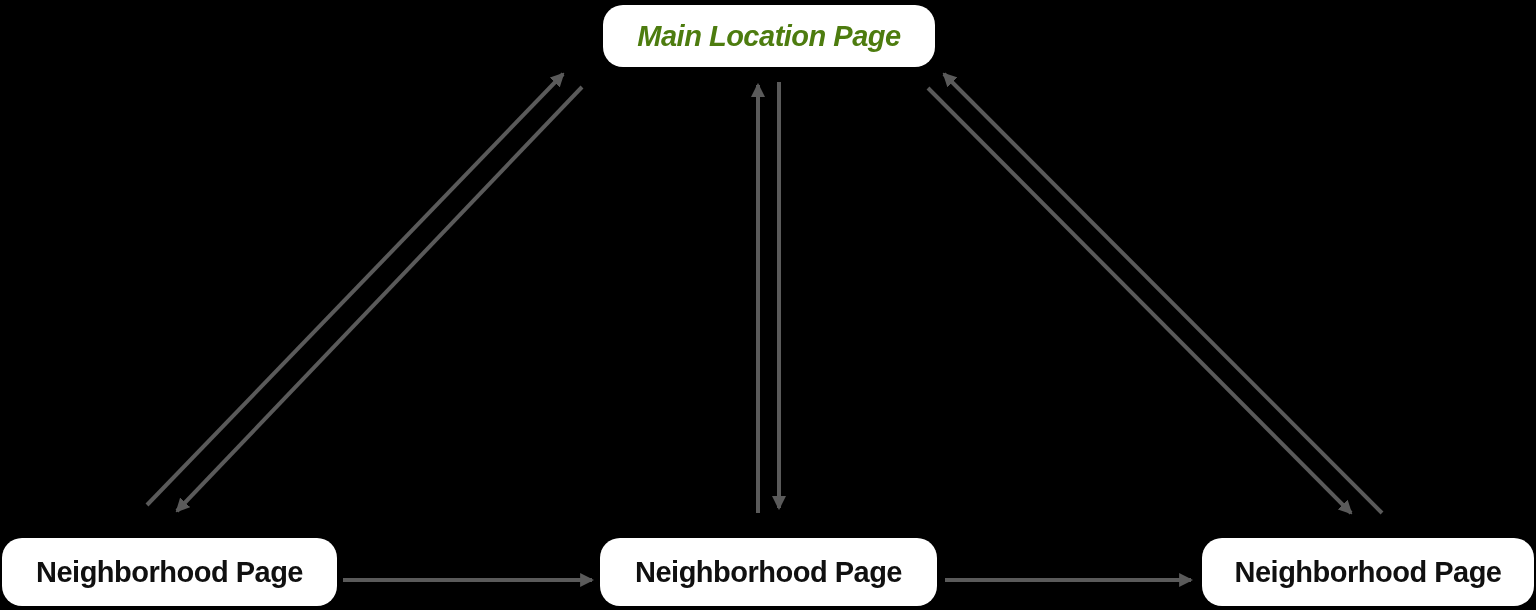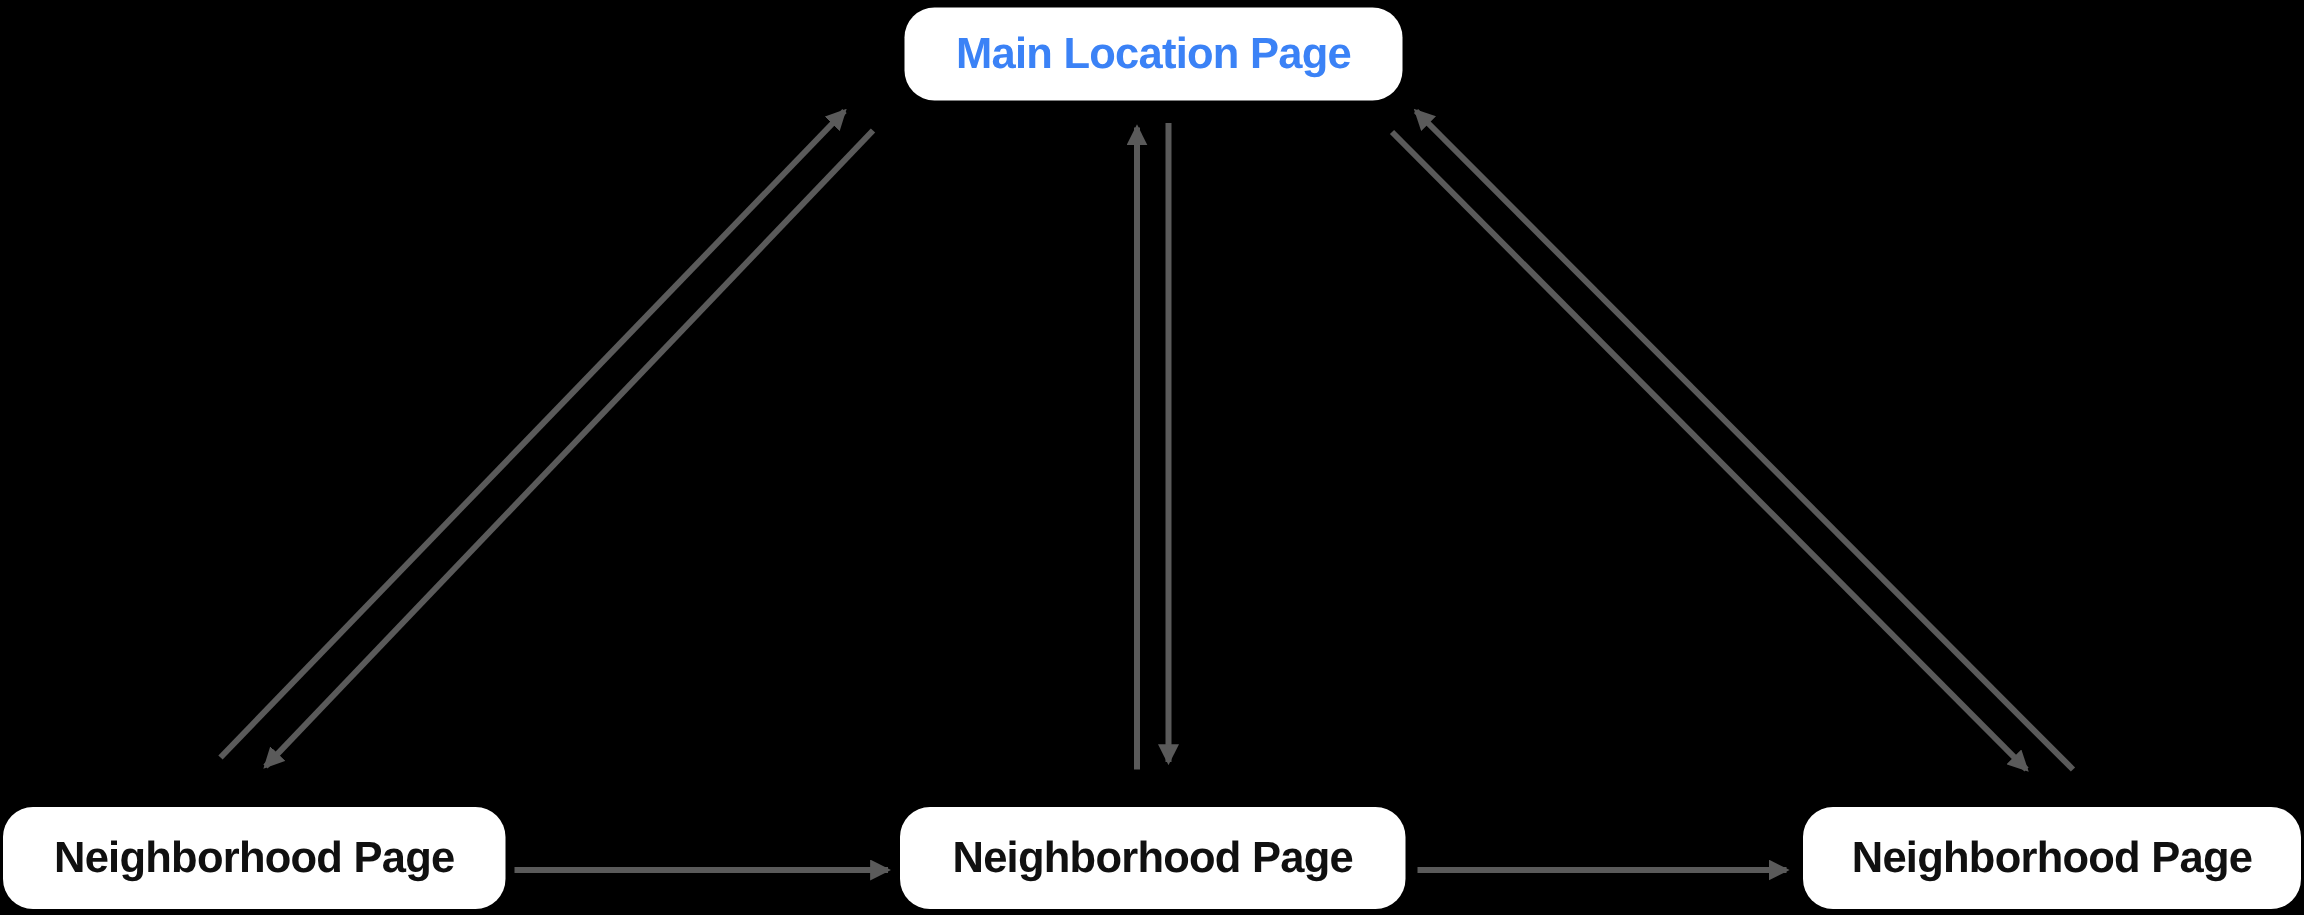--- a/index.html
+++ b/index.html
@@ -55,21 +55,21 @@
         <line x1="582" y1="87" x2="177" y2="511" stroke="#5a5a5a" stroke-width="4" marker-end="url(#arrowhead)"></line>
         <line x1="758" y1="513" x2="758" y2="85" stroke="#5a5a5a" stroke-width="4" marker-end="url(#arrowhead)"></line>
         <line x1="779" y1="82" x2="779" y2="508" stroke="#5a5a5a" stroke-width="4" marker-end="url(#arrowhead)"></line>
         <line x1="1382" y1="513" x2="944" y2="74" stroke="#5a5a5a" stroke-width="4" marker-end="url(#arrowhead)"></line>
         <line x1="928" y1="88" x2="1351" y2="513" stroke="#5a5a5a" stroke-width="4" marker-end="url(#arrowhead)"></line>
         <line x1="343" y1="580" x2="592" y2="580" stroke="#5a5a5a" stroke-width="4" marker-end="url(#arrowhead)"></line>
         <line x1="945" y1="580" x2="1191" y2="580" stroke="#5a5a5a" stroke-width="4" marker-end="url(#arrowhead)"></line>
       </g>
   </svg>
 
-  <div class="node" style="left: 603px; top: 5px; width: 332px; height: 62px; background: rgb(255, 255, 255); color: #3b82f6;">
+  <div class="node" style="left: 603px; top: 5px; width: 332px; height: 62px; background: rgb(255, 255, 255); color: #4d7c0f; font-style: italic;">
     <span class="node-label">Main Location Page</span>
   </div>
 
   <div class="node" style="left: 2px; top: 538px; width: 335px; height: 68px; background: rgb(255, 255, 255); color: rgb(16, 16, 16);">
     <span class="node-label">Neighborhood Page</span>
   </div>
 
   <div class="node" style="left: 600px; top: 538px; width: 337px; height: 68px; background: rgb(255, 255, 255); color: rgb(16, 16, 16);">
     <span class="node-label">Neighborhood Page</span>
   </div>

